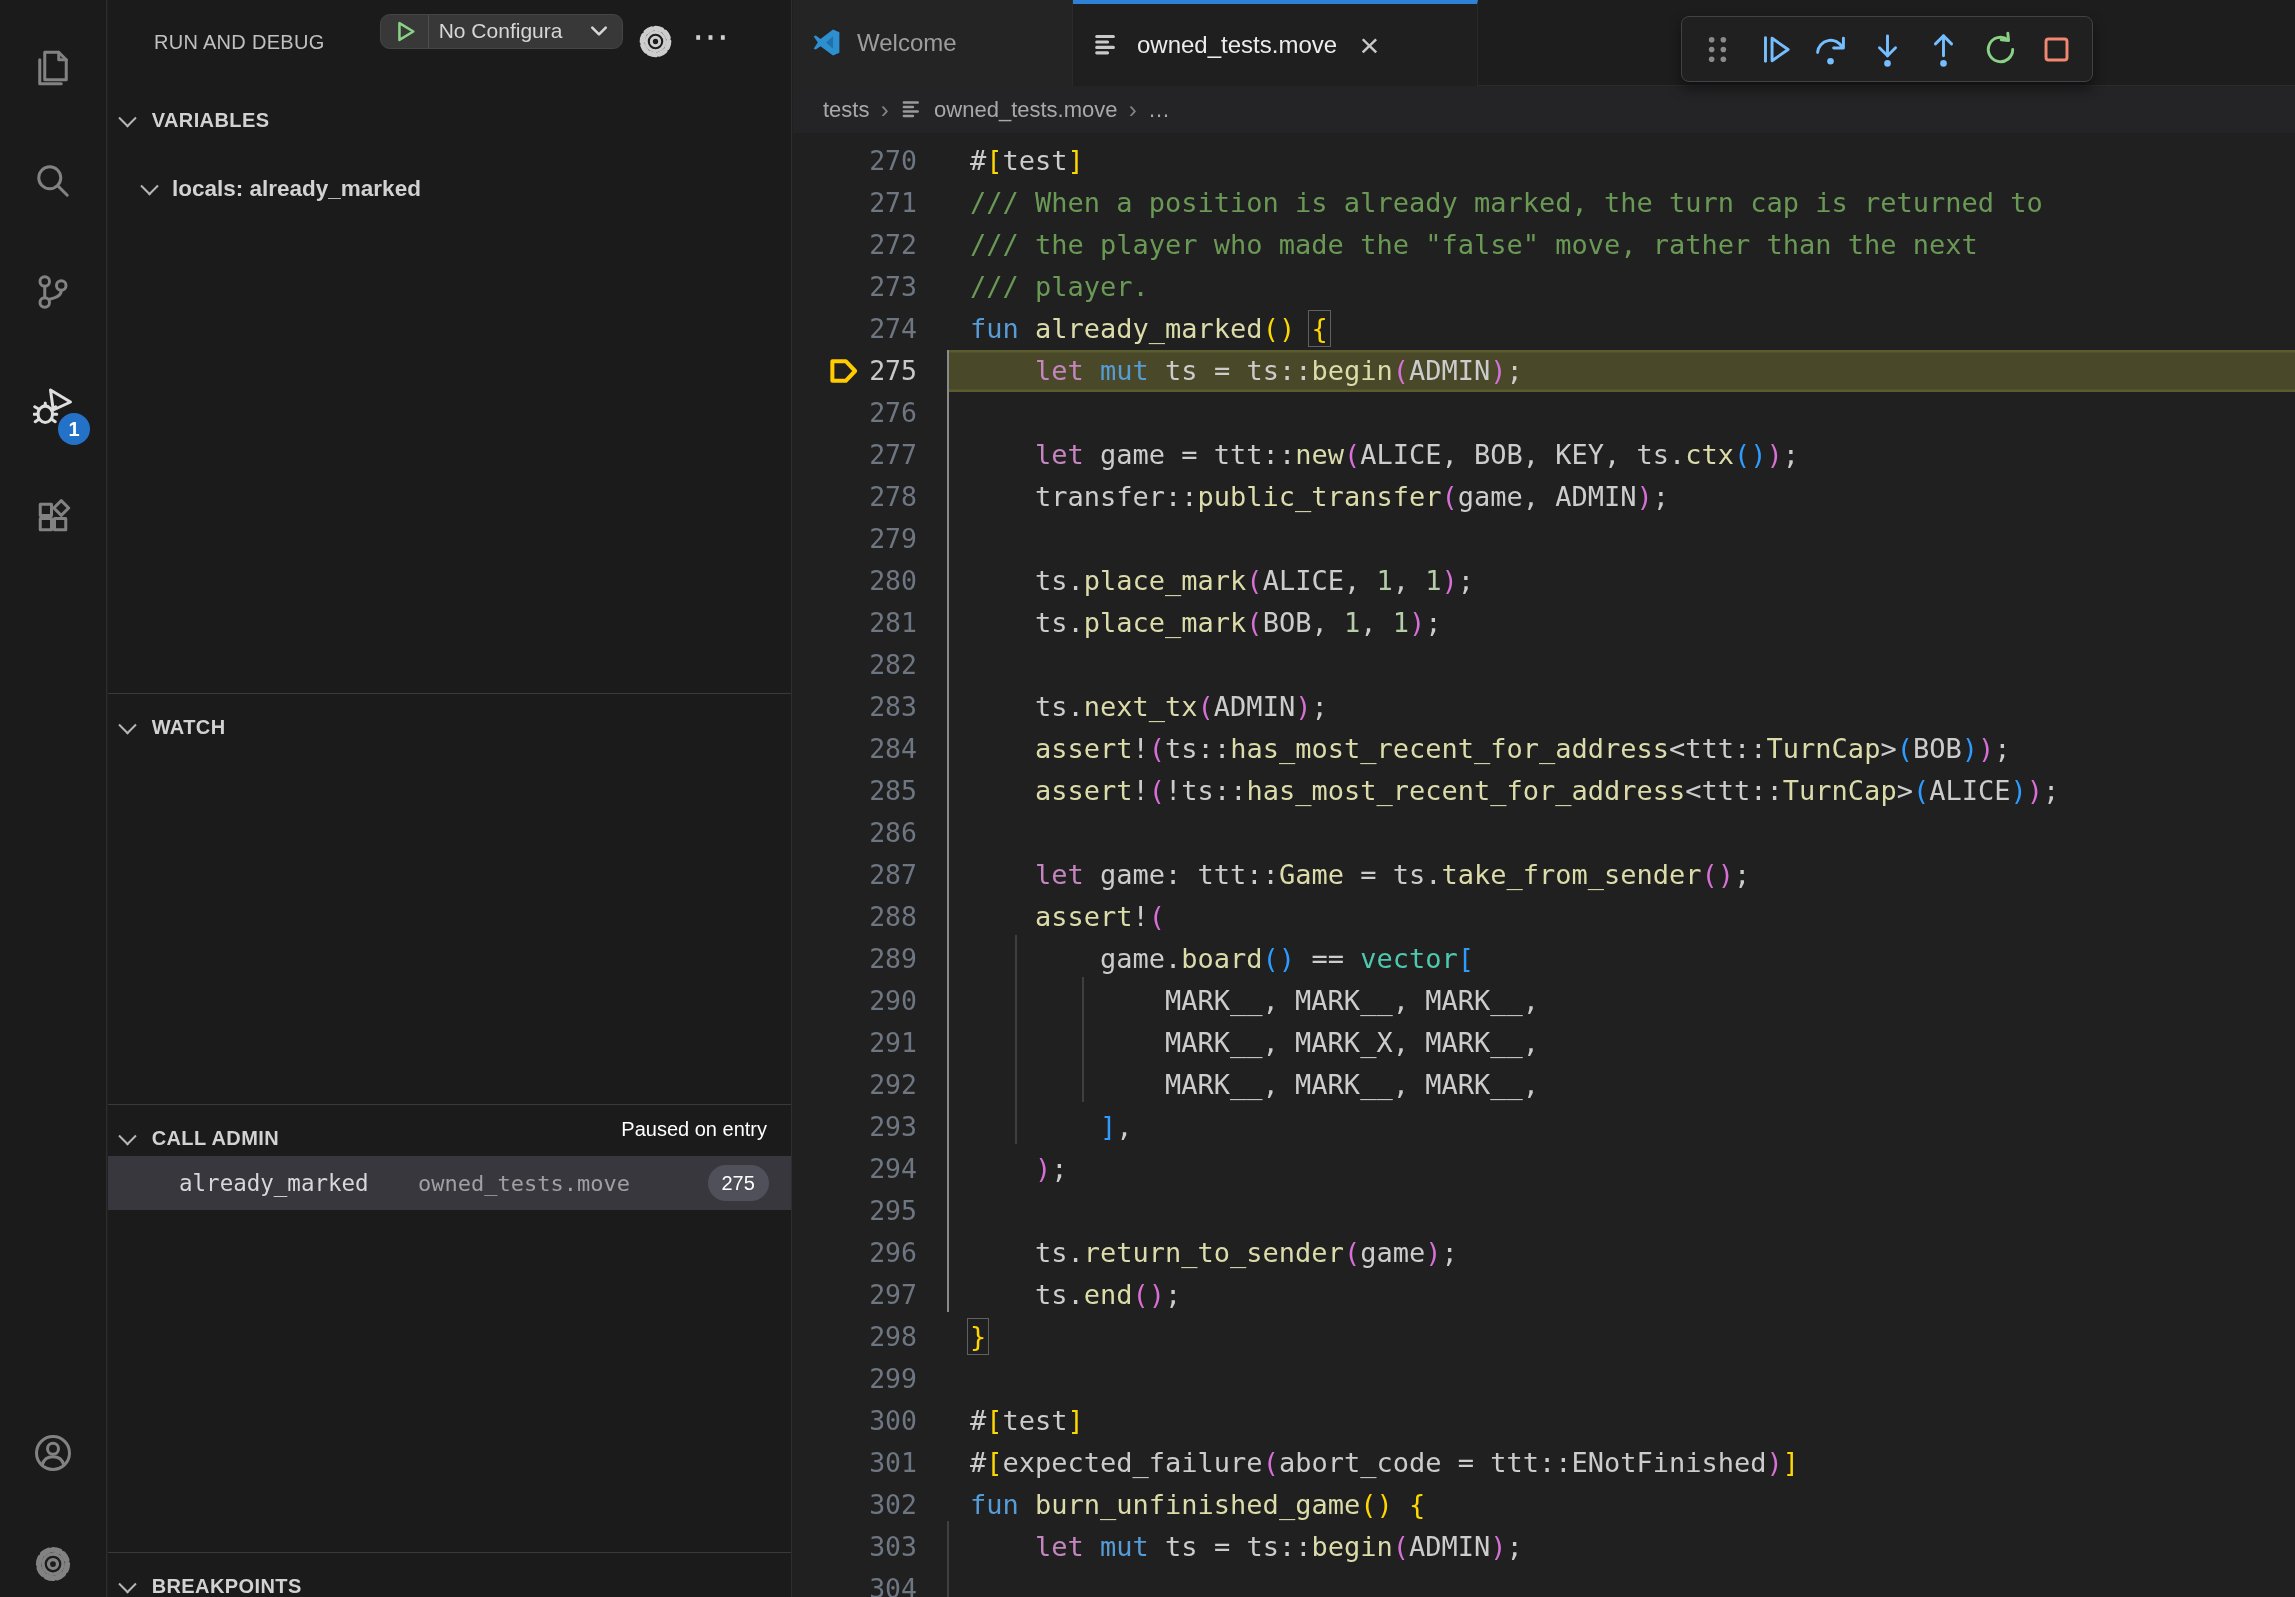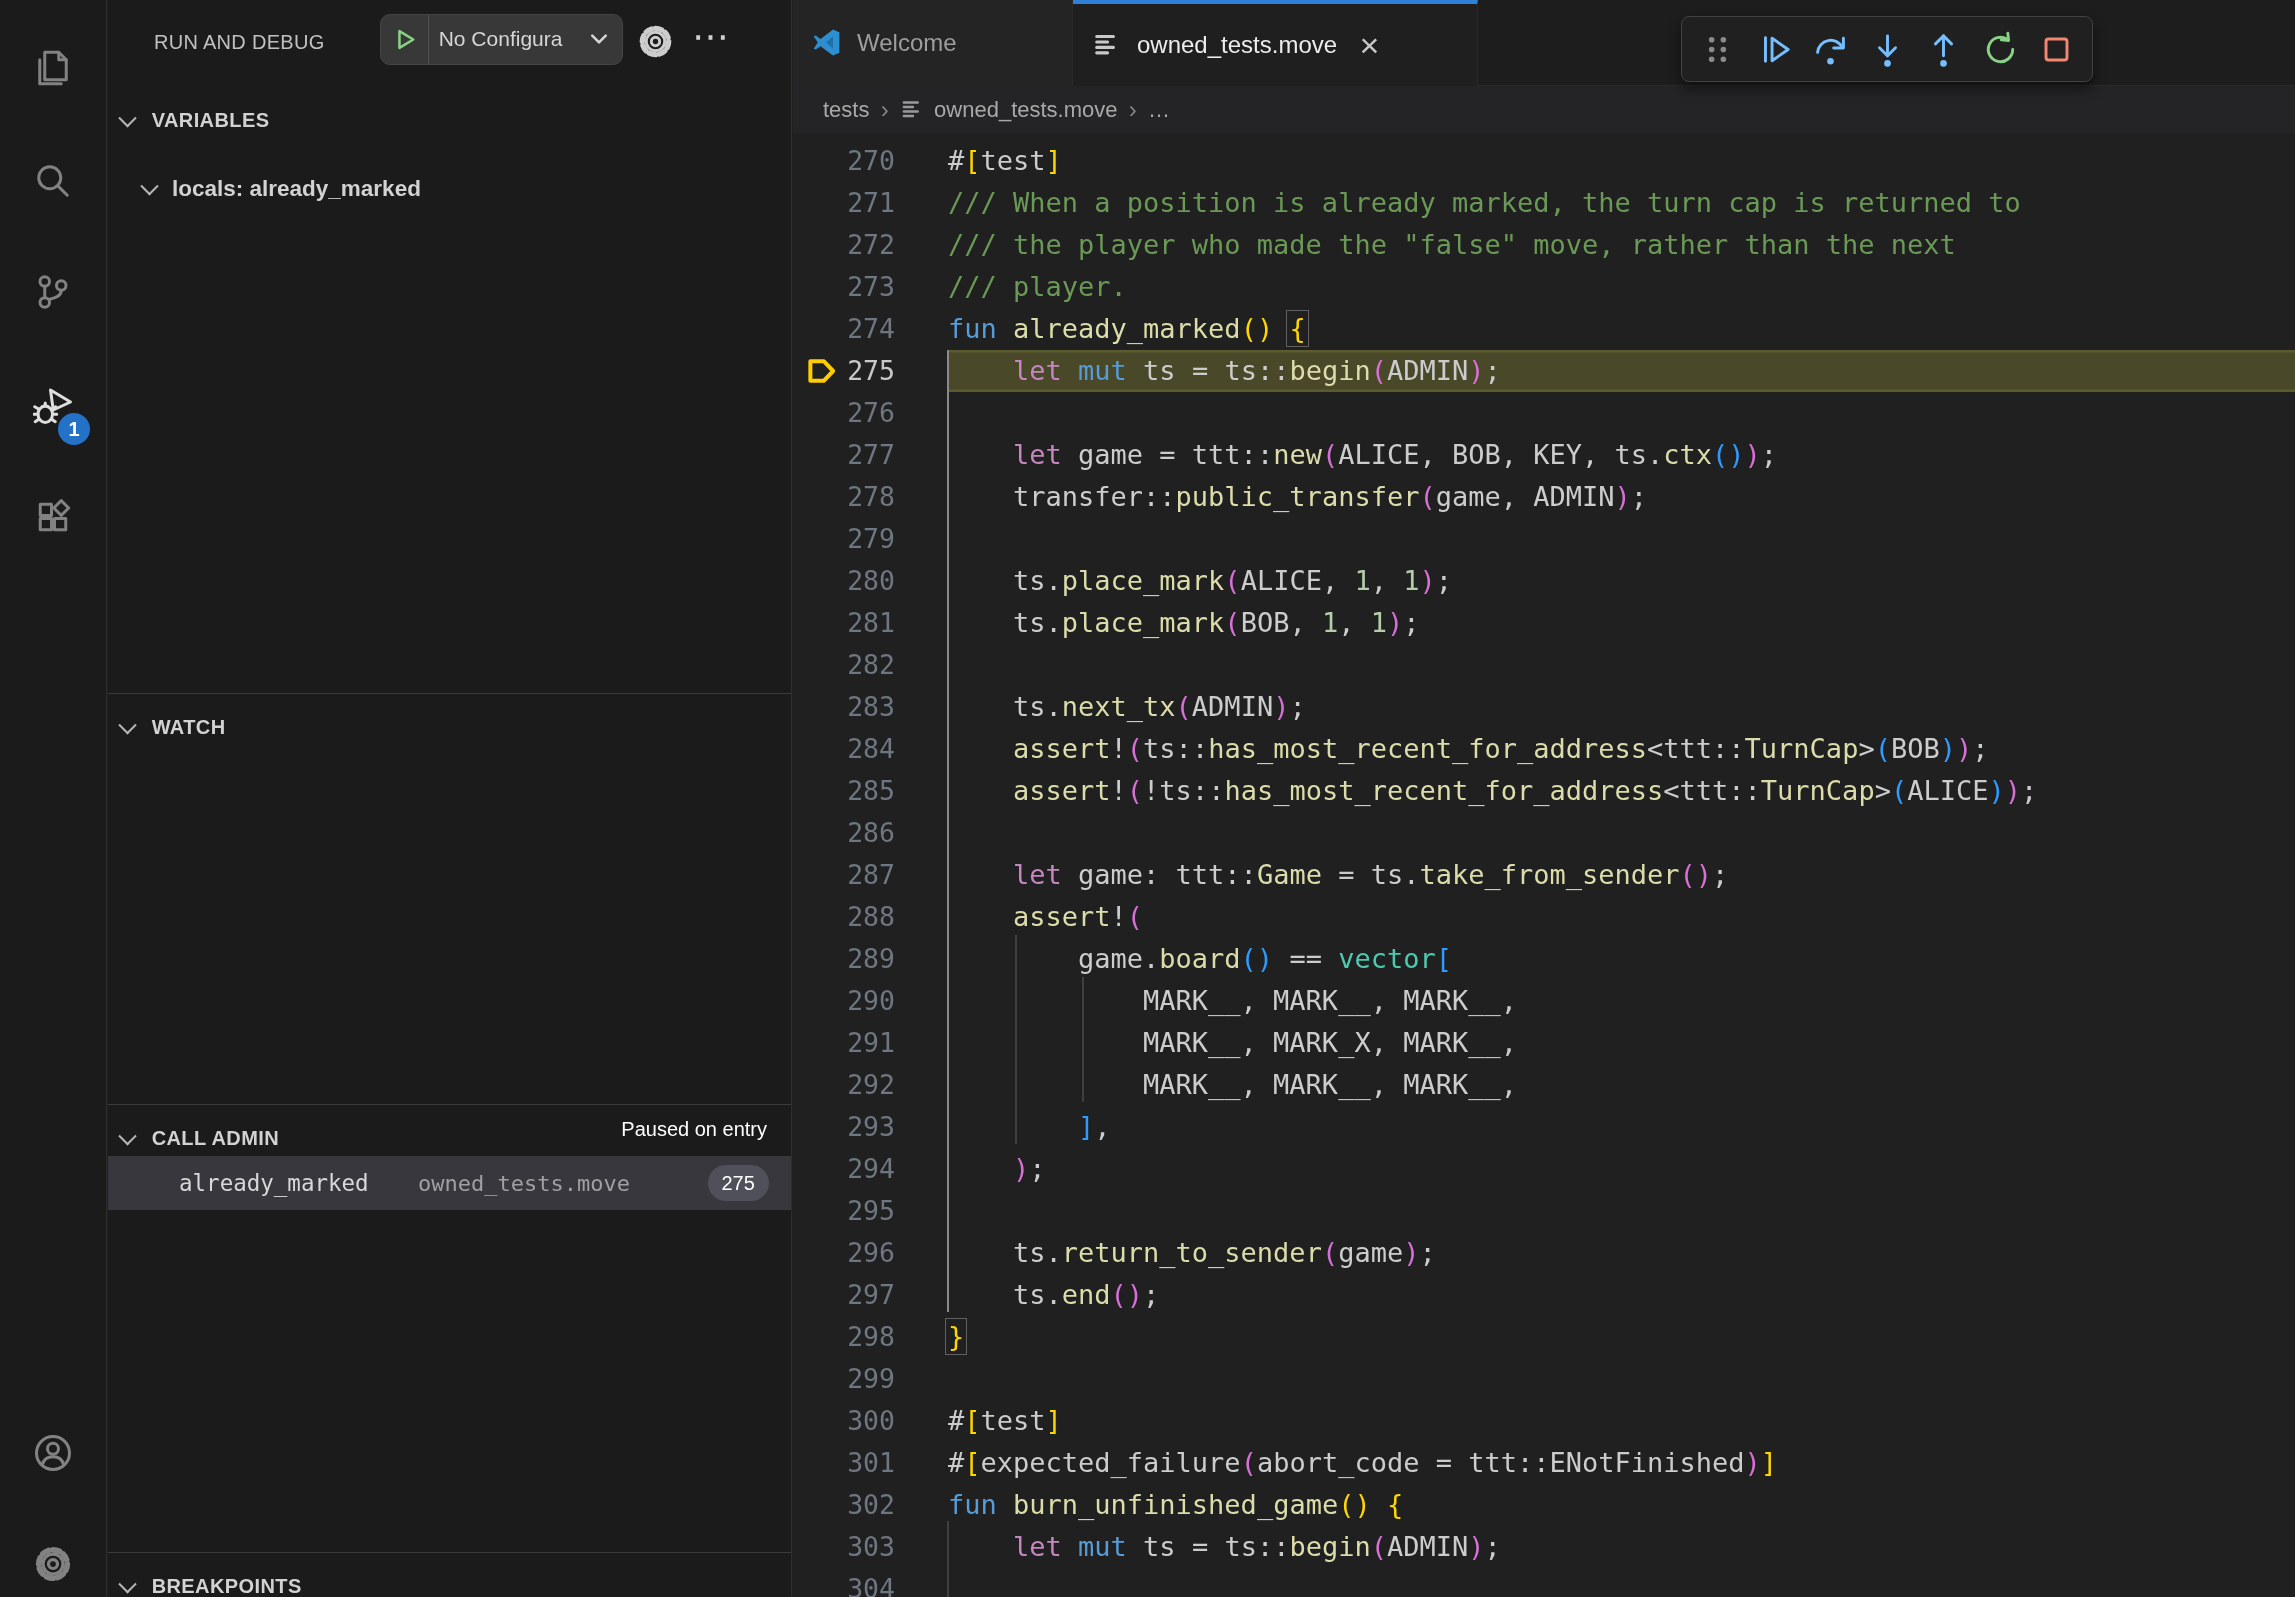--- a/index.html
+++ b/index.html
@@ -15,21 +15,21 @@
   .ab-item .icn svg { width:100%; height:100%; }
   .icn { display:inline-block; }
   .ab-badge { position:absolute; right:16px; bottom:4.8px; min-width:32px; height:32px;
               border-radius:16px; background:#2472c8; color:#ffffff; font-size:20px;
               font-weight:bold; display:flex; align-items:center; justify-content:center; }
 
   
   .sidebar { position:absolute; left:108px; top:0; width:684px; height:100%;
              background:#1b1b1c; border-right:0.8px solid #2e2e2f; z-index:4;padding-left:12px; }
   .sb-title { position:absolute; left:46px; top:31px; font-size:20px; color:#c0c0c0; letter-spacing:0.3px; }
-  .launch-select { position:absolute; left:272px; top:13.7px; width:243px; height:51px;
+  .launch-select { position:absolute; left:272px; top:13.7px; width:243px; height:35px;
                    background:#383838; border:0.8px solid #454545; border-radius:9.7px;
                    display:flex; align-items:center; cursor:pointer; }
   .launch-play { width:48px; height:100%; display:flex; align-items:center; justify-content:center;
                  border-right:0.8px solid #4f4f4f; color:#89d185; }
   .launch-play svg { width:27px; height:27px; }
   .launch-label { flex:1; font-size:21px; color:#d6d6d6; padding-left:9.7px; white-space:nowrap;
                   overflow:hidden; }
   .launch-chevron { width:35px; color:#d6d6d6; display:flex; align-items:center; }
   .launch-chevron svg { width:24px; height:24px; }
   .sb-hdr-icon { position:absolute; top:22.5px; width:37px; height:37px; color:#cdcdcd; cursor:pointer; }
@@ -81,21 +81,21 @@
   .dtb-btn { width:45px; height:45px; display:flex; align-items:center; justify-content:center; cursor:pointer; }
   .dtb-btn svg { width:39px; height:39px; }
 
   
   .code { position:absolute; left:0; top:134px; right:0; bottom:0; padding-top:6.4px;
           font-family:"DejaVu Sans Mono", monospace; font-size:27px; line-height:42px; overflow:hidden; }
   .hl-line { position:absolute; left:154px; right:0; height:42px; background:#494829;
              box-shadow:inset 0 2.4px 0 #5a5c2e, inset 0 -2.4px 0 #5a5c2e; z-index:0; }
   .guide { position:absolute; width:1.6px; background:#3f3f40; z-index:1; }
   .guide.active { background:#8a8a8a; }
-  .row { position:relative; display:flex; height:42px; z-index:2; }
+  .row { position:relative; display:flex; height:42px; z-index:2;padding-left:22px; }
   .glyph { width:52px; position:relative; flex:none; cursor:pointer; }
   .glyph svg { position:absolute; left:11.3px; top:4px; width:34px; height:34px; }
   .num { width:50px; flex:none; text-align:right; color:#6e7681; font-size:26.5px; cursor:pointer; }
   .num.cur { color:#c8c8c8; }
   .codeline { margin-left:53px; white-space:pre; cursor:text; }
 
   .tk-p { color:#cccccc; } .tk-c { color:#6a9955; } .tk-k { color:#569cd6; }
   .tk-l { color:#c586c0; } .tk-f { color:#dcdcaa; } .tk-t { color:#4ec9b0; }
   .tk-n { color:#b5cea8; } .tk-g { color:#ffd700; } .tk-m { color:#d670d6; }
   .tk-b { color:#2e9cff; }

